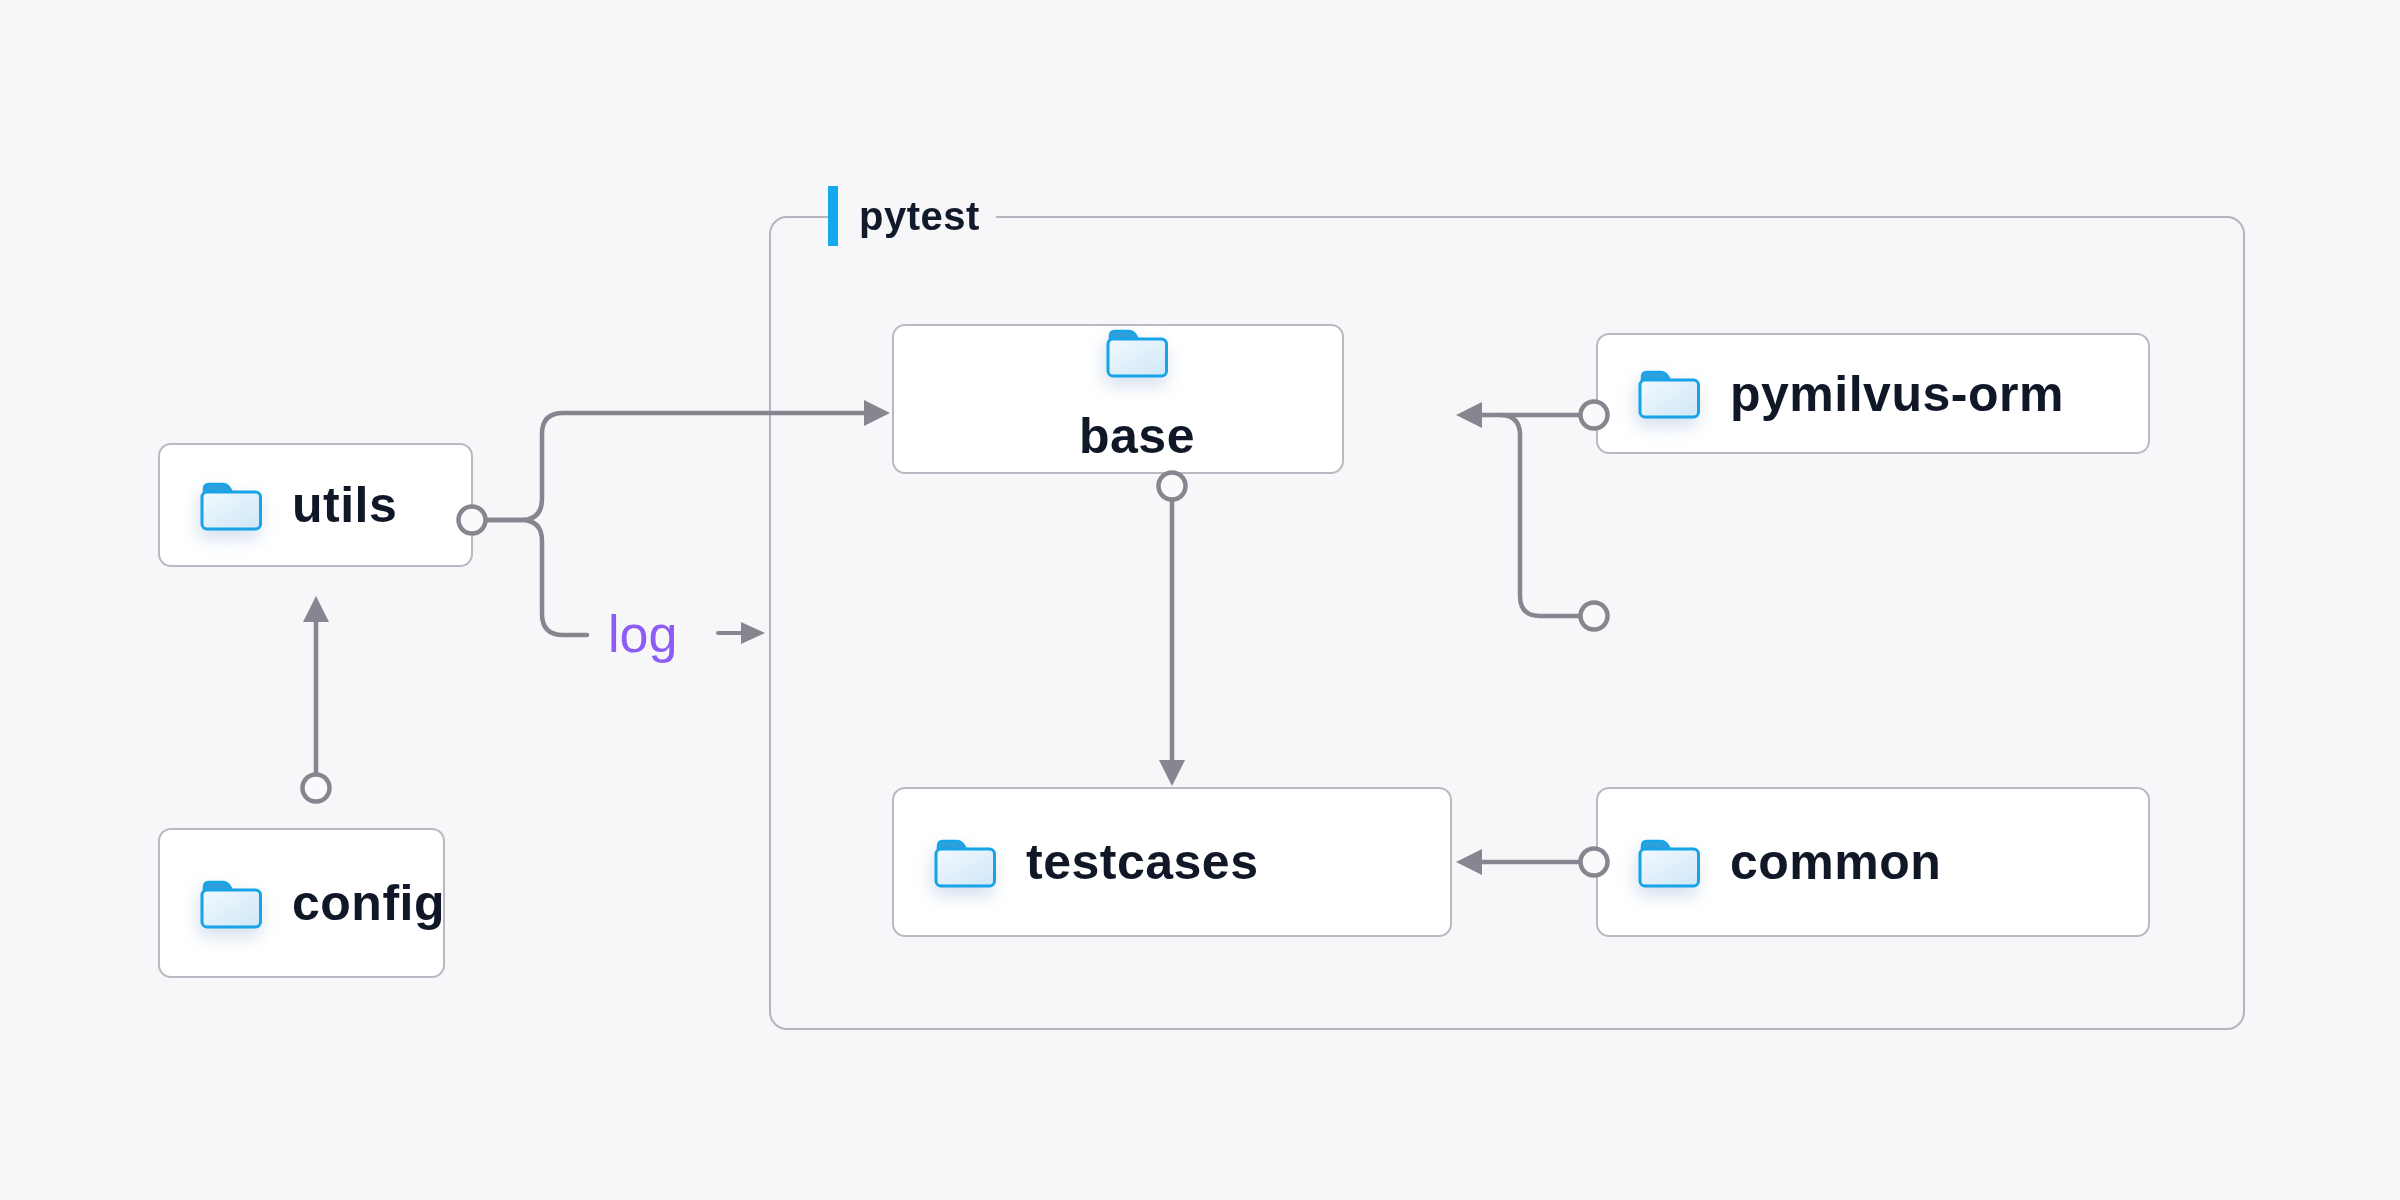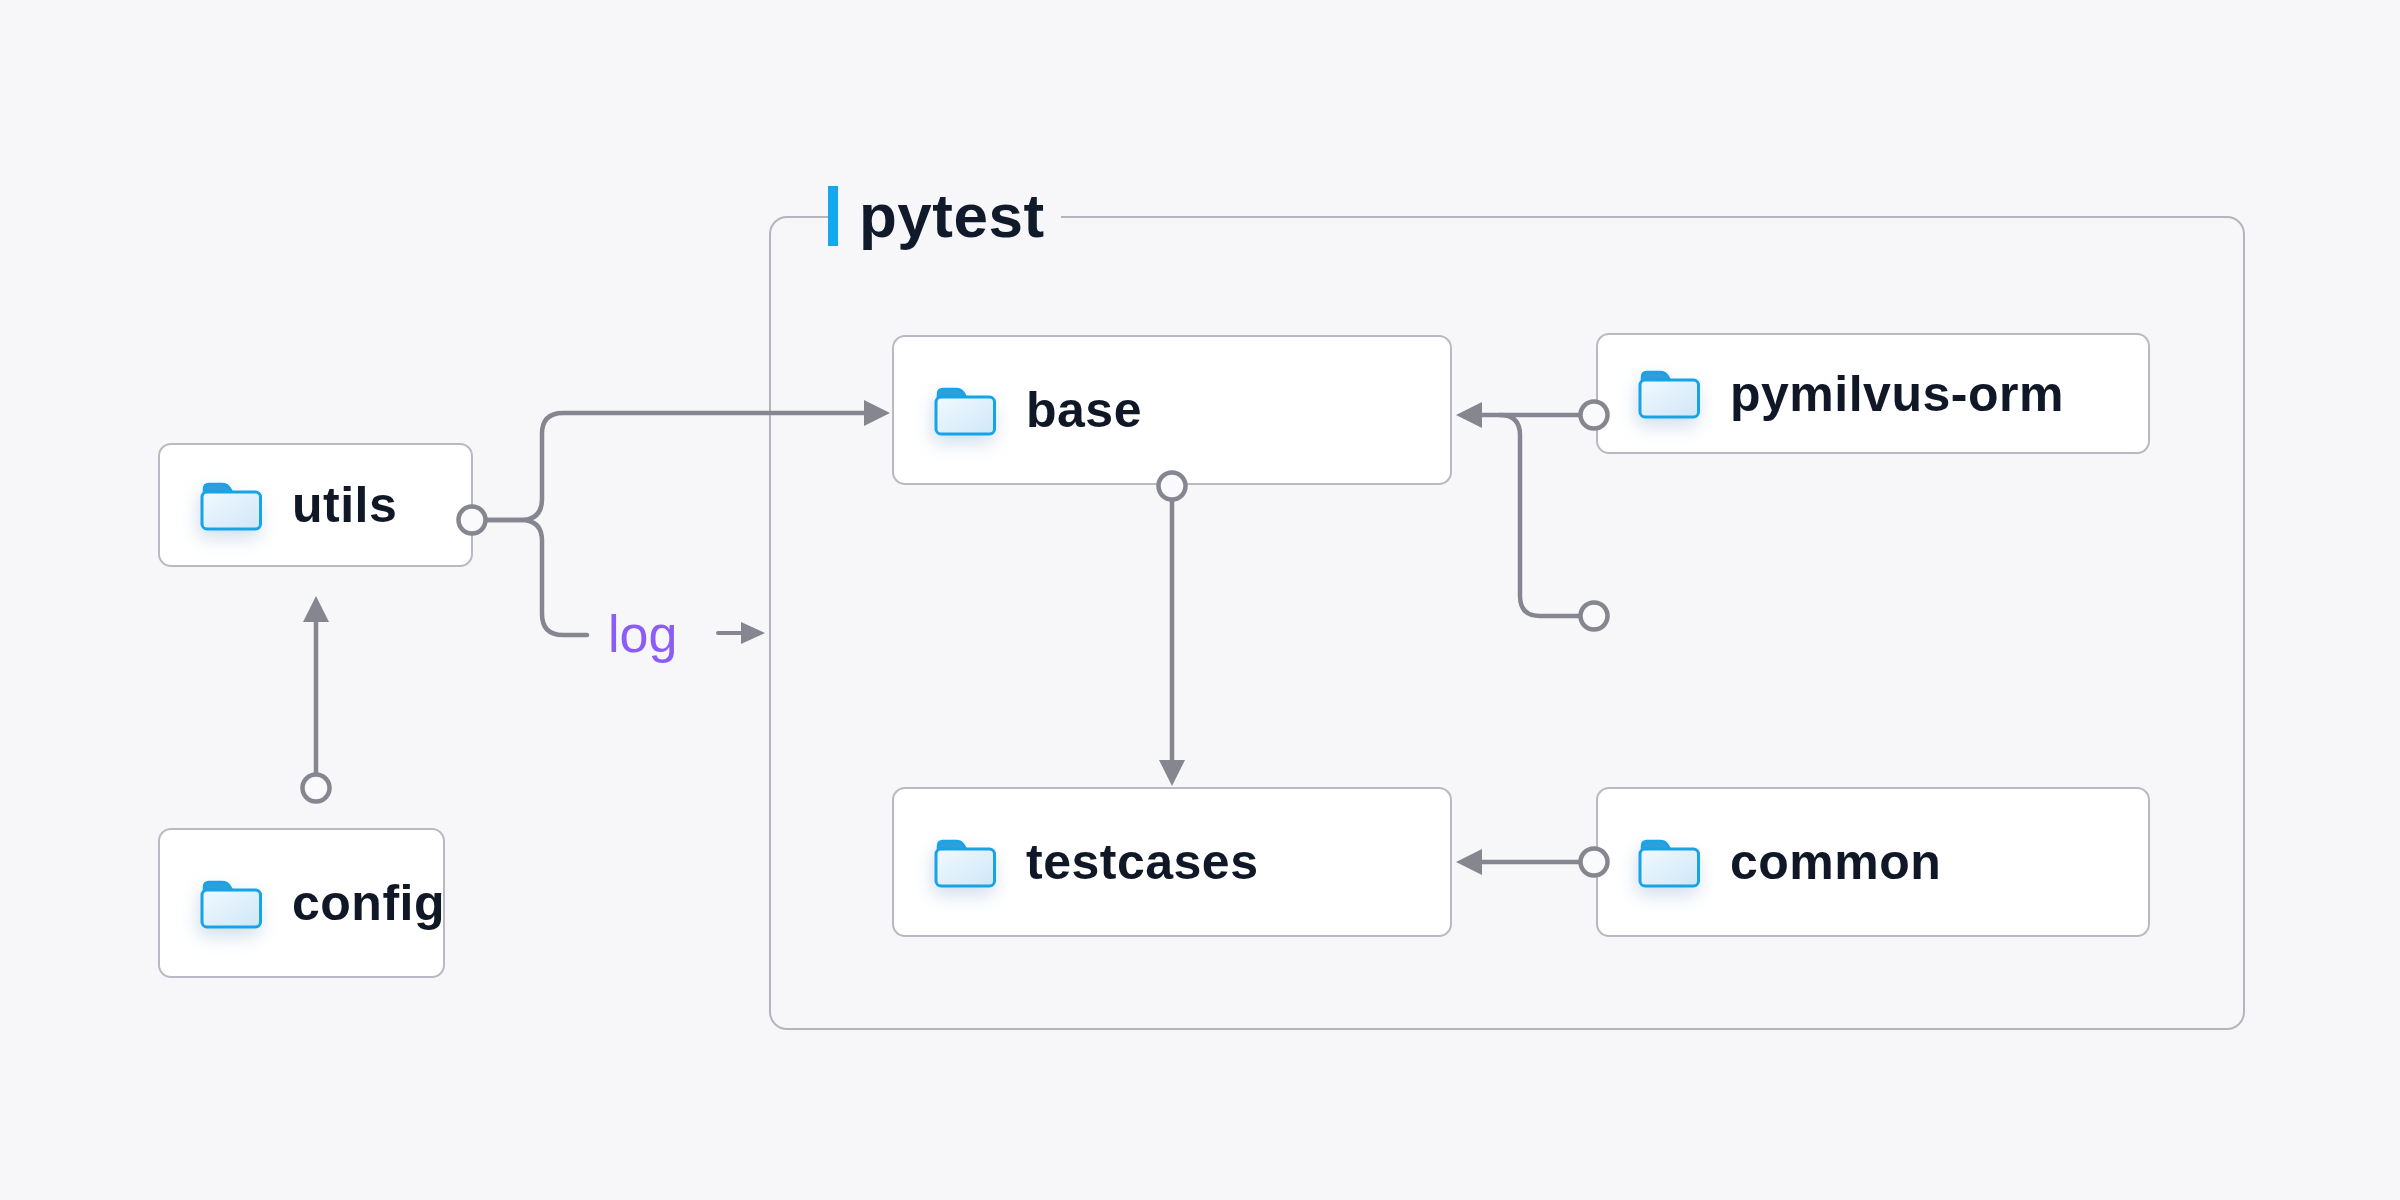--- a/index.html
+++ b/index.html
@@ -38,21 +38,21 @@
     background: #f7f7f9;
     padding-right: 16px;
     z-index: 3;
   }
   .accent-bar {
     width: 10px;
     height: 60px;
     background: #12a9f0;
   }
   .group-label-text {
-    font-size: 62px;
+    font-size: 40px;
     font-weight: 600;
     color: #111a2b;
     line-height: 60px;
     letter-spacing: 0.5px;
   }
   
   .node {
     position: absolute;
     background: #ffffff;
     border: 2px solid #b9b9c3;
@@ -72,21 +72,21 @@
     white-space: nowrap;
   }
   .ficon {
     width: 66px;
     height: 53px;
     flex: 0 0 auto;
     filter: drop-shadow(-2px 8px 9px rgba(110, 150, 195, 0.30));
   }
   #n-utils     { left: 158px;  top: 443px; width: 315px; height: 124px; }
   #n-config    { left: 158px;  top: 828px; width: 287px; height: 150px; }
-  #n-base      { left: 892px;  top: 335px; width: 560px; height: 150px; }
+  #n-base      { left: 892px;  top: 324px; width: 452px; height: 150px; flex-direction: column; }
   #n-pymilvus  { left: 1596px; top: 333px; width: 554px; height: 121px; }
   #n-check     { left: 1596px; top: 540px; width: 554px; height: 150px; }
   #n-testcases { left: 892px;  top: 787px; width: 560px; height: 150px; }
   #n-common    { left: 1596px; top: 787px; width: 554px; height: 150px; text-align: right; }
   
   .wires {
     position: absolute;
     left: 0; top: 0;
     width: 2400px;
     height: 1200px;

